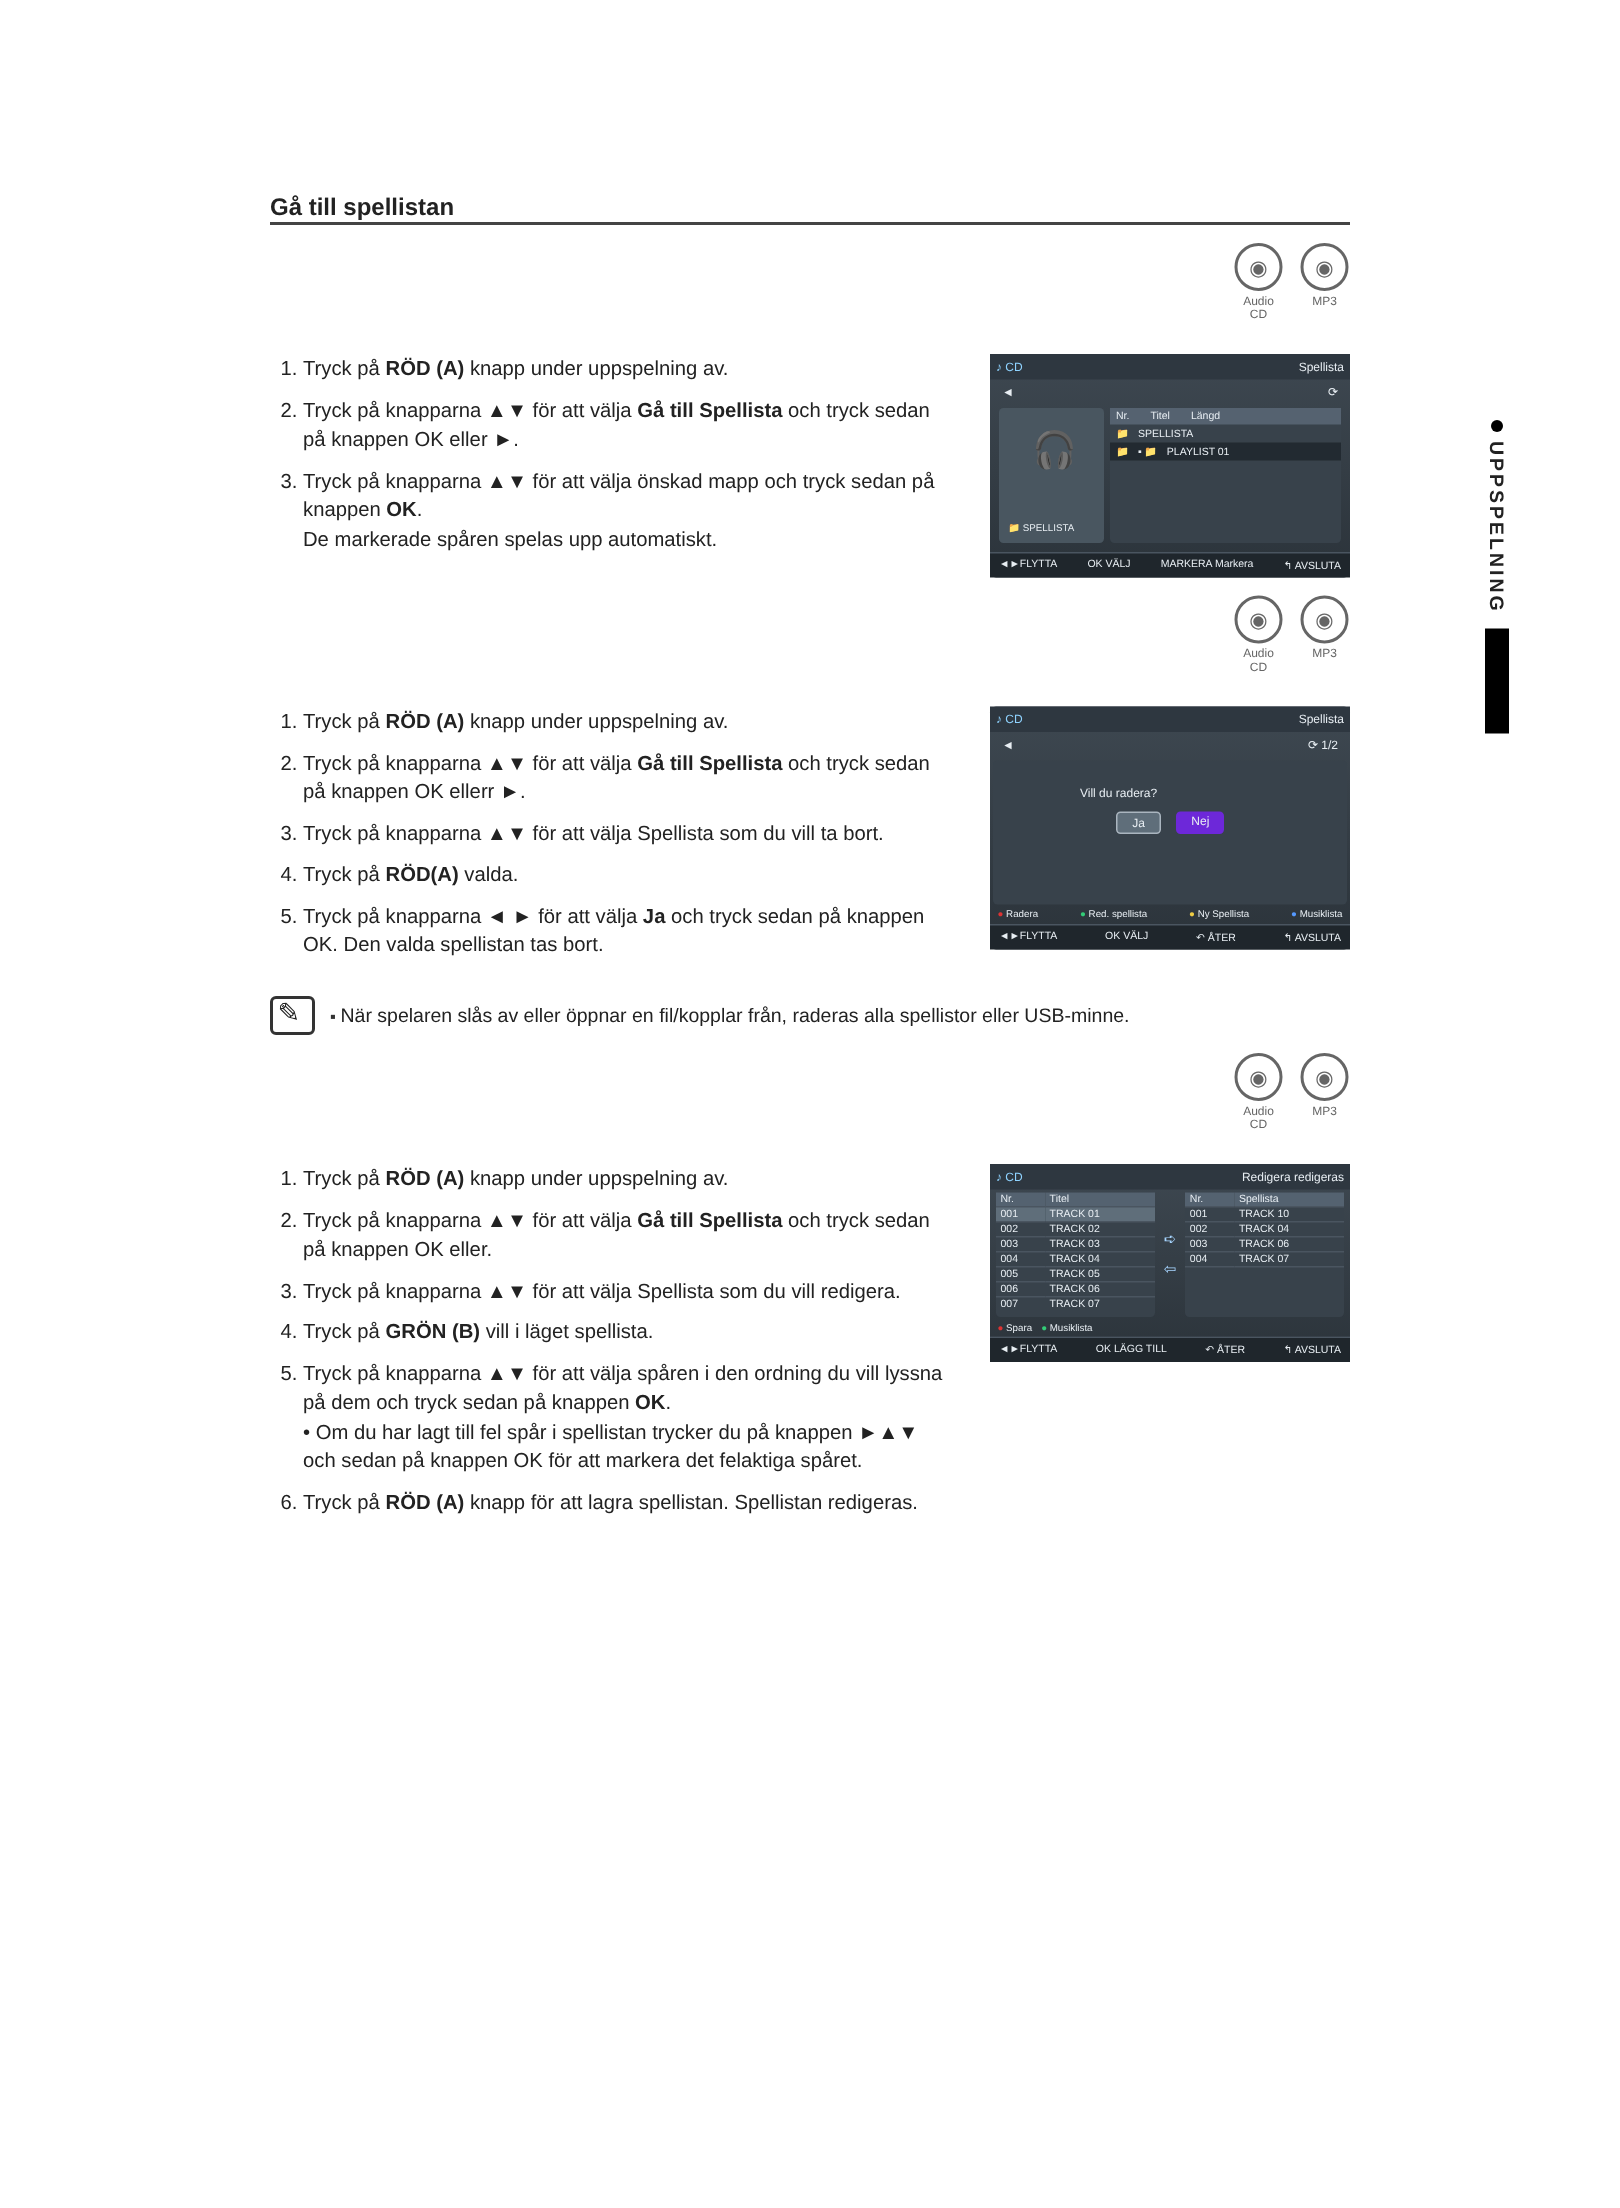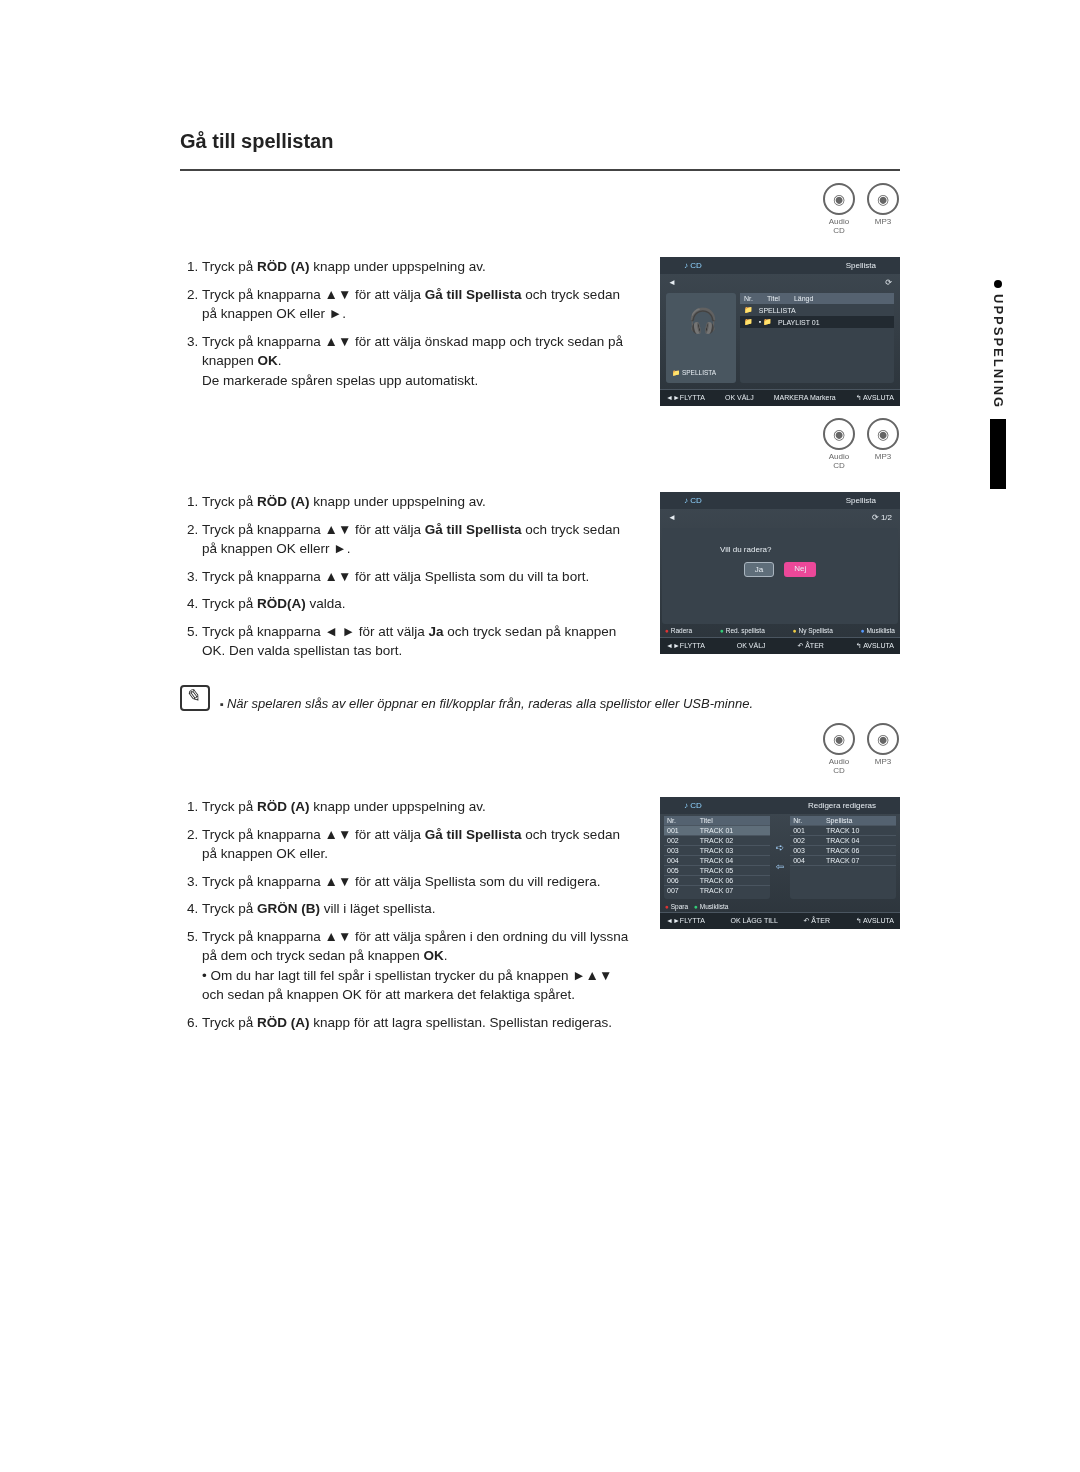--- a/index.html
+++ b/index.html
@@ -32,43 +32,42 @@
     font-weight: 700;
     letter-spacing: 2px;
     margin: 4px auto 0;
     text-align: center;
   }
   .side-tab .black-block {
     width: 16px; height: 70px; background: #000;
     margin: 10px auto 0;
   }
   h2.section {
-    font-size: 20px;
+    font-size: 16px;
     font-weight: 700;
     margin: 16px 0 6px;
     border-bottom: 2px solid #444;
-    padding-bottom: 16px;
+    padding-bottom: 0;
   }
   .row {
     display: flex;
     align-items: flex-start;
     gap: 28px;
     margin-top: 22px;
   }
   .textcol { flex: 1 1 auto; font-size: 13.5px; line-height: 1.45; }
   ol.steps { margin: 0; padding-left: 22px; }
   ol.steps li { margin: 0 0 8px 0; }
   .steps b { font-weight: 700; }
   .note-row {
     display: flex;
-    align-items: flex-end;
+    align-items: center;
     gap: 10px;
     margin-top: 16px;
     font-size: 13px;
-    font-style: italic;
   }
   .note-icon {
     width: 26px; height: 22px; border: 2px solid #333; border-radius: 4px;
     position: relative; flex: 0 0 auto;
   }
   .note-icon::after {
     content: "✎"; position: absolute; left: 3px; top: -2px; font-size: 18px;
   }
   .note-text::before { content: "▪  "; color:#333; font-size:11px; }
   
@@ -87,21 +86,21 @@
     font-family: Arial, sans-serif;
   }
   .tv {
     background: linear-gradient(#3e4851,#2b333a);
     border-radius: 4px;
     color: #e8eef3;
     font-size: 8px;
   }
   .tv-head {
     display:flex; justify-content:space-between;
-    padding: 4px 24px;
+    padding: 4px 4px;
     background:#2e3740;
   }
   .tv-head .music { color:#8fd3ff; }
   .tv-play {
     display:flex; justify-content:space-between;
     padding:4px 8px; font-size:8px;
   }
   .tv-body { padding: 2px 6px 6px; }
   .tv-foot {
     display:flex; justify-content:space-between;
@@ -137,21 +136,21 @@
     margin:2px 2px 0;
   }
   .t2 .dialog {
     position:absolute; left:50%; top:34%; transform:translate(-50%,-50%);
     width:120px; 
   }
   .t2 .dialog .q{ font-size:8px; margin-bottom:8px;}
   .t2 .btns{ display:flex; gap:10px; justify-content:center;}
   .t2 .btn{
     padding:2px 10px; border-radius:3px; font-size:8px;
-    background:#ec4899;
+    background:#6d28d9;
   }
   .t2 .btn.sel{ background:#5f6e7a; border:1px solid #aab5bf;}
   .t2 .colorbar{ display:flex; gap:4px; padding:3px 5px; font-size:6.5px; justify-content:space-between;}
   .t2 .colorbar span::before{content:"● "; }
   .t2 .cr::before{color:#d33;} .t2 .cg::before{color:#3c7;}
   .t2 .cy::before{color:#ec4;} .t2 .cb::before{color:#59f;}
   
   .t3 .panes{ display:flex; gap:6px; padding:2px 4px;}
   .t3 table{
     border-collapse:collapse; width:100%; font-size:7px;

